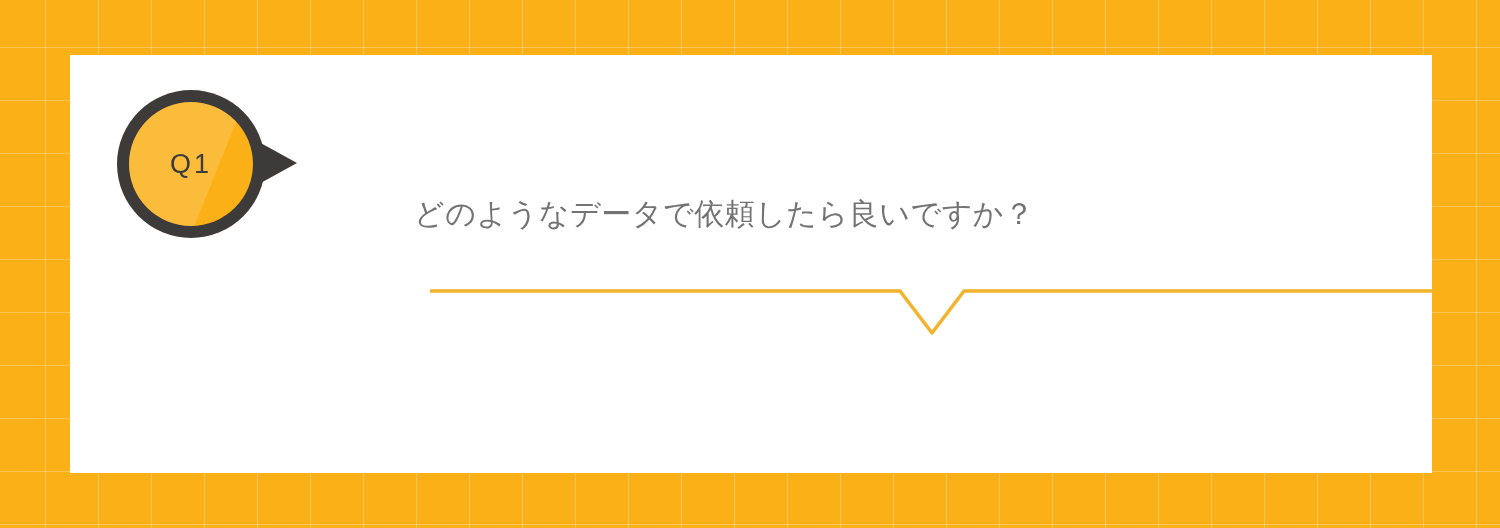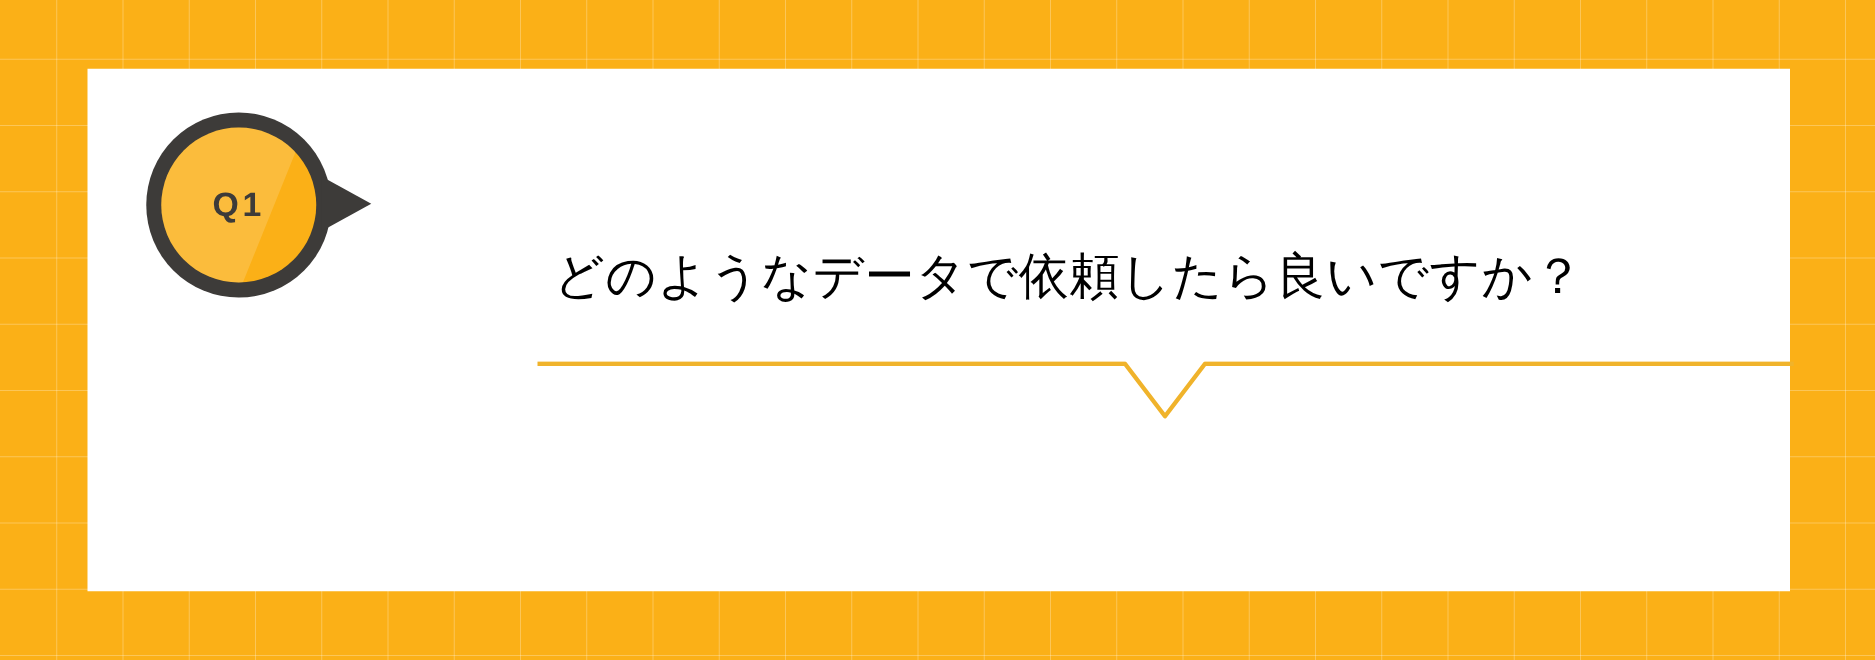--- a/index.html
+++ b/index.html
@@ -86,42 +86,42 @@
     position: absolute;
     left: 0;
     top: 0;
     width: 148px;
     height: 148px;
     display: flex;
     align-items: center;
     justify-content: center;
     color: #3d3b39;
     font-size: 27px;
-    font-weight: bold;
+    font-weight: normal;
     letter-spacing: 3px;
     z-index: 3;
   }
   .badge-pointer {
     position: absolute;
     left: 140px;
     top: 51px;
     width: 0;
     height: 0;
     border-top: 22px solid transparent;
     border-bottom: 22px solid transparent;
     border-left: 40px solid #3d3b39;
   }
 
   .question {
     position: absolute;
-    left: 373px;
+    left: 344px;
     top: 136px;
     width: 960px;
-    color: #000000;
-    font-size: 40px;
+    color: #737373;
+    font-size: 30px;
     line-height: 1.5;
     letter-spacing: 0.5px;
   }
 
   
   .divider {
     position: absolute;
     left: 360px;
     top: 234px;
     width: 1005px;

